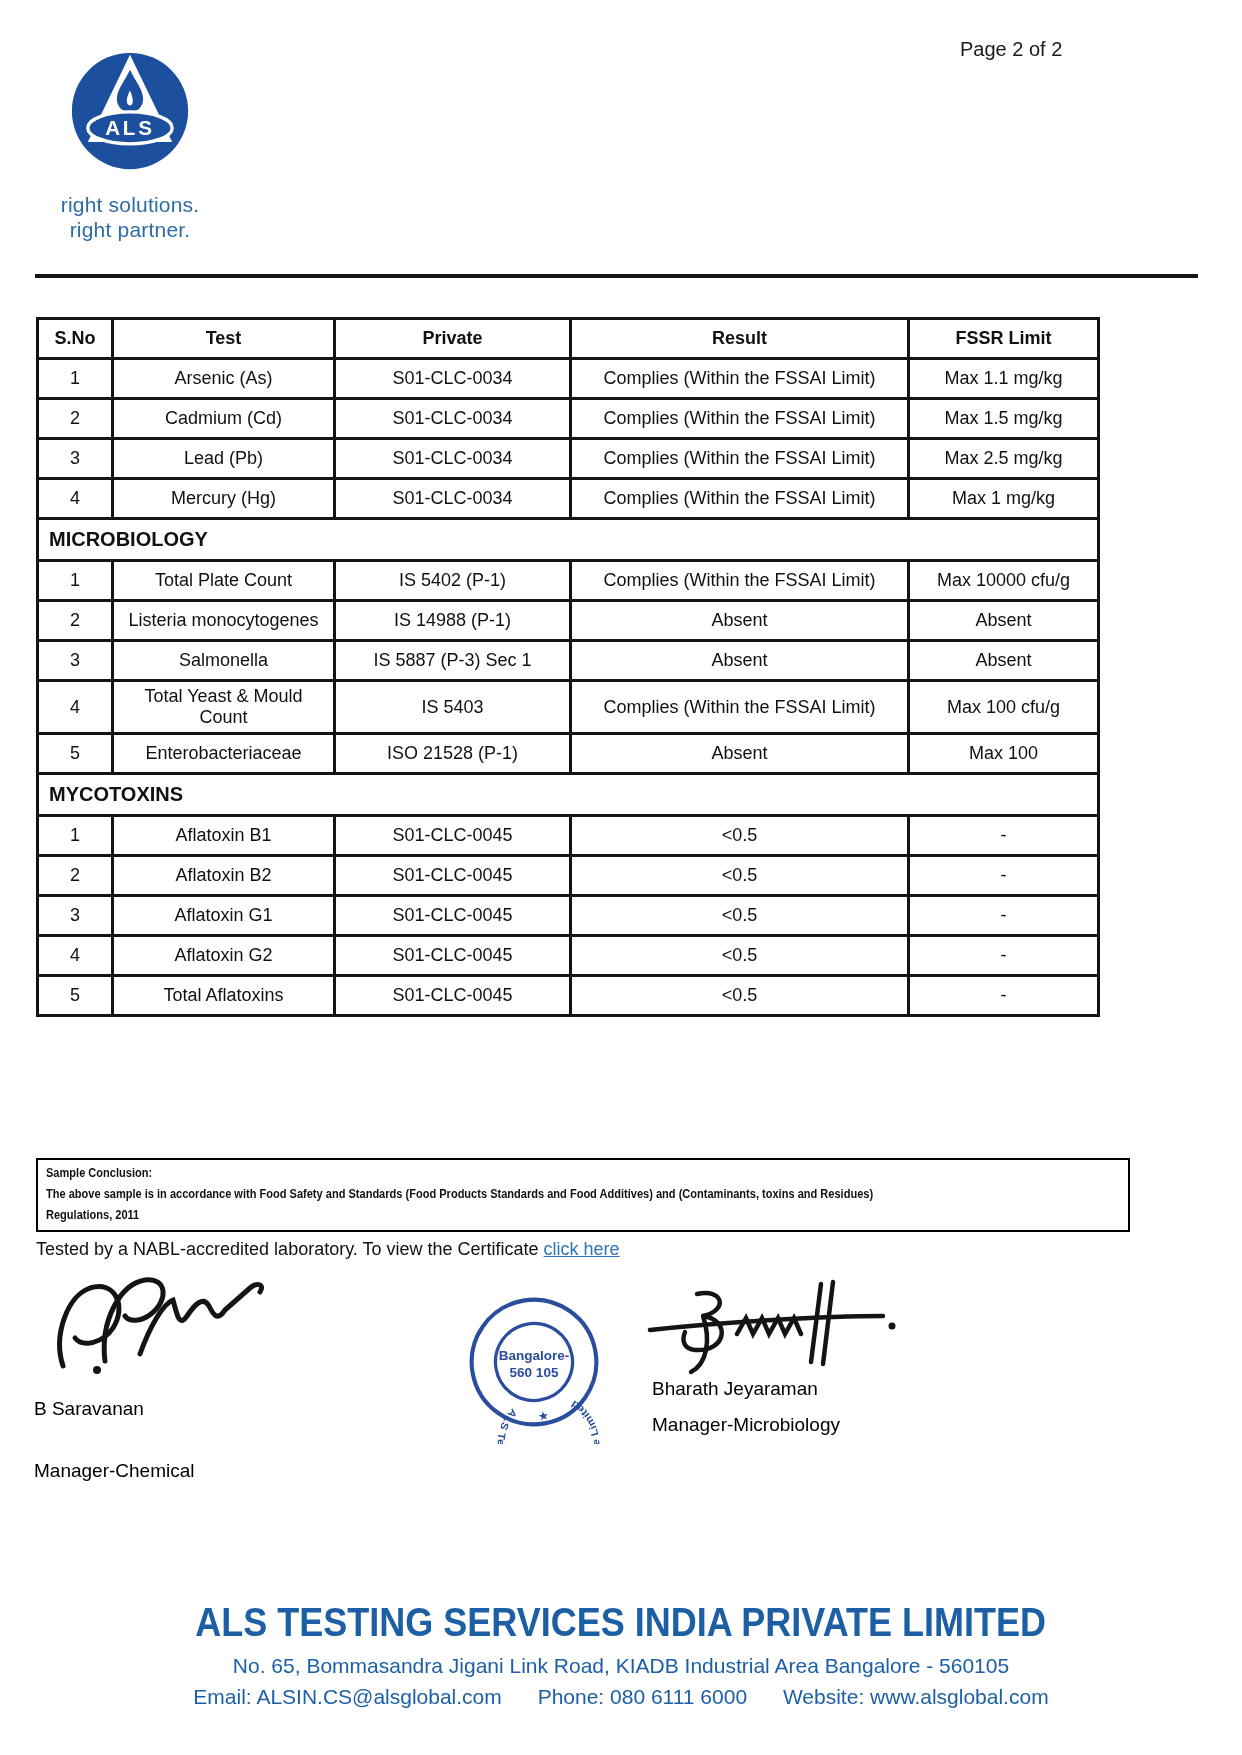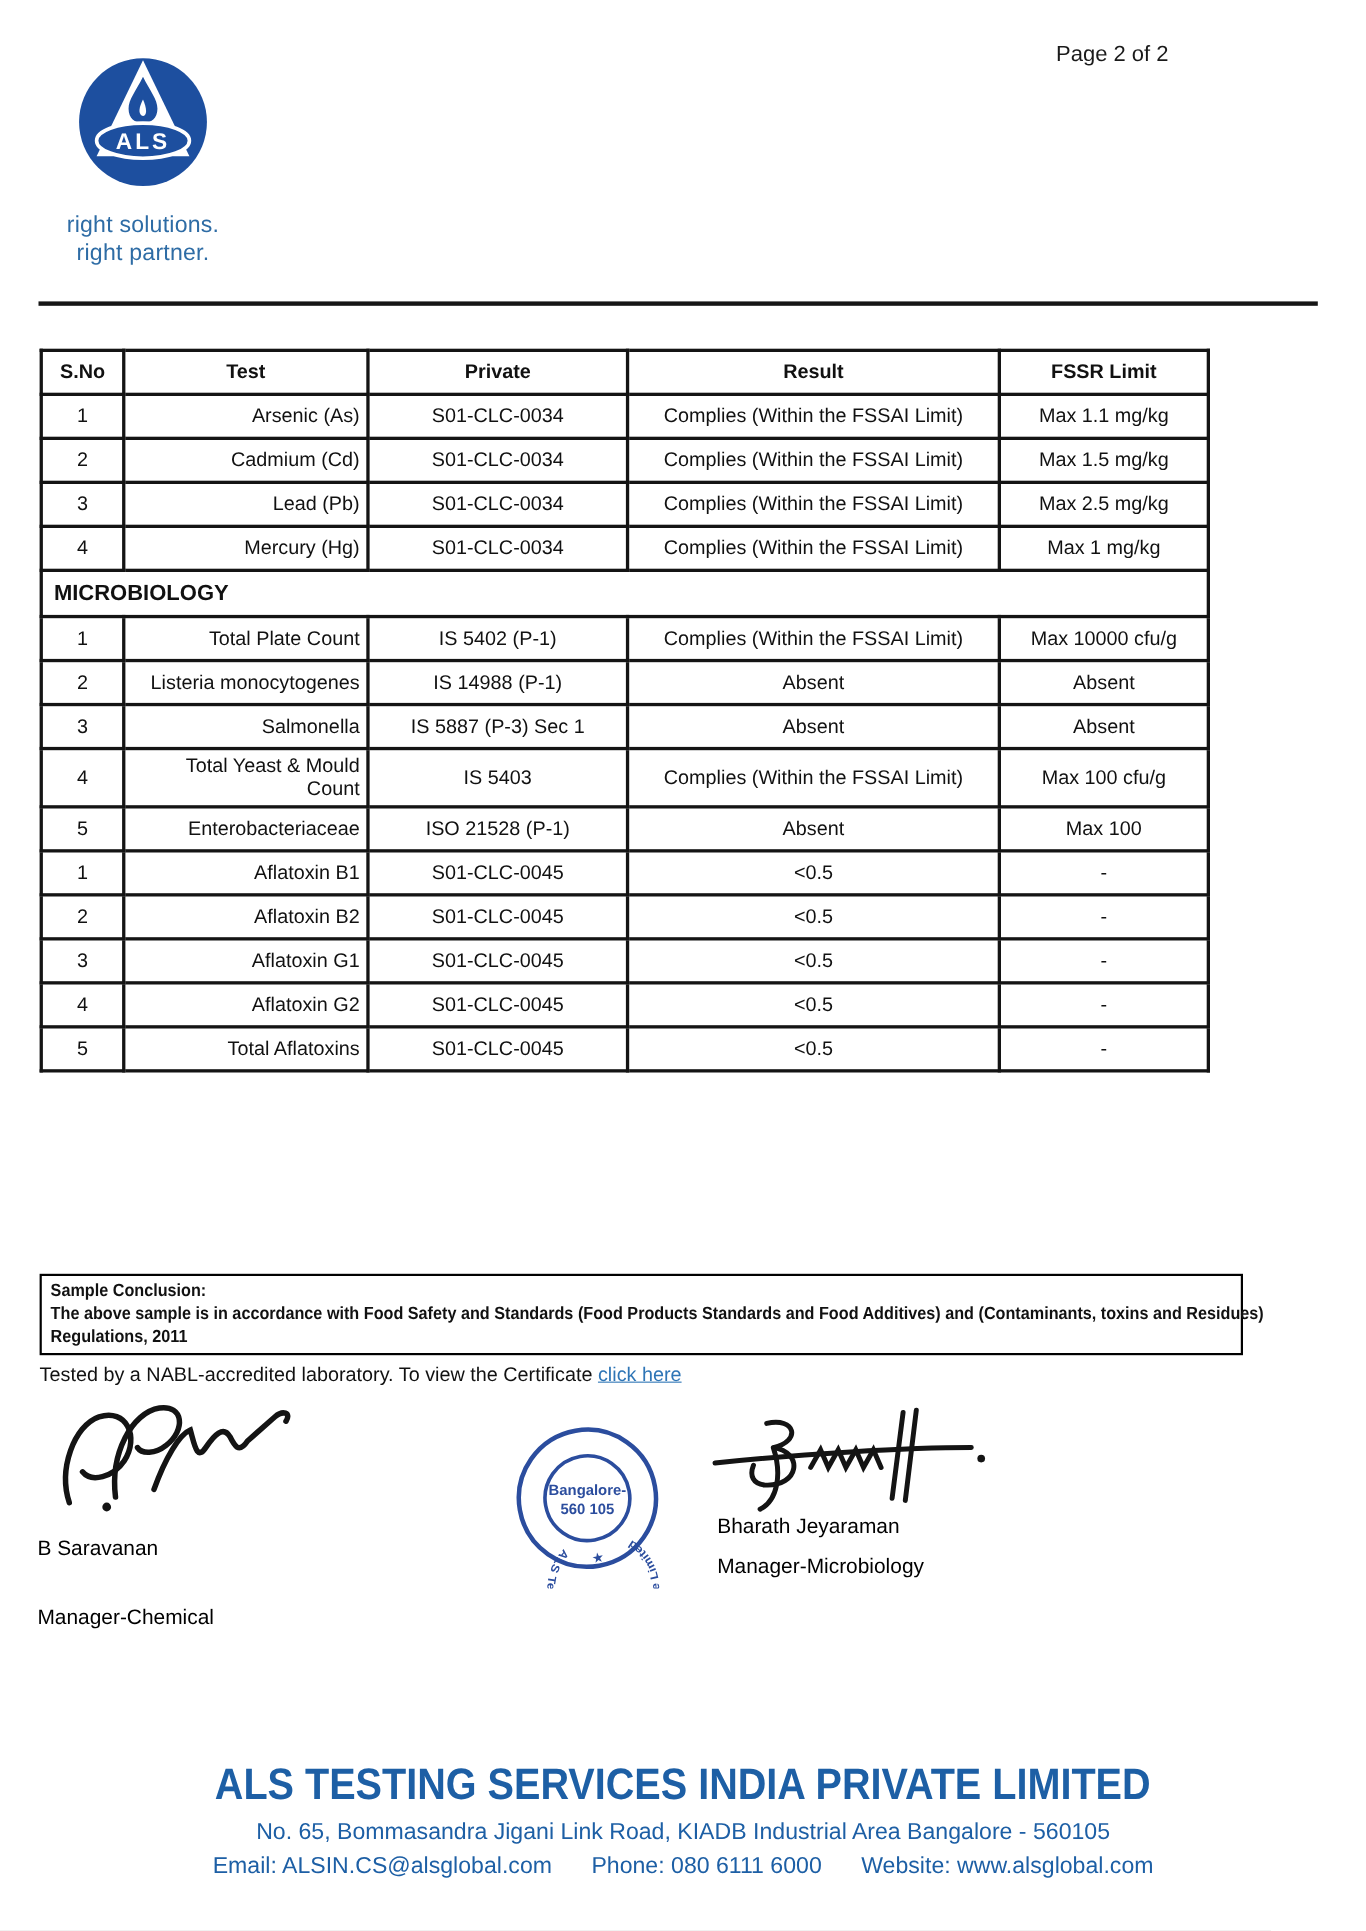--- a/index.html
+++ b/index.html
@@ -24,30 +24,30 @@
   
   .results {
     position:absolute; left:36px; top:317px; width:1061px;
     border-collapse:collapse; table-layout:fixed;
     border:3px solid #141414;
     font-size:18px;
   }
   .results th, .results td { border:3px solid #141414; padding:4px 6px; }
   .results th { height:40px; font-size:18px; font-weight:bold; text-align:center; }
   .results td { height:40px; text-align:center; line-height:21px; }
-  .results td.col-test { text-align:right; }
+  .results td.col-test { text-align:center; }
   .results td.section-title {
     text-align:left; font-weight:bold; font-size:20px; padding-left:10px; height:42px;
   }
 
   
   .conclusion-box {
     position:absolute; left:36px; top:1158px; width:1094px;
     border:2.5px solid #000; padding:3px 8px 4px 8px;
-    font-size:16px; font-weight:bold; line-height:21px;
+    font-size:12px; font-weight:bold; line-height:21px;
   }
   .condensed { display:inline-block; transform:scaleX(0.92); transform-origin:0 50%; white-space:nowrap; }
   .nabl-line { position:absolute; left:36px; top:1239px; font-size:18px; }
   .nabl-line a { color:#2e75b6; text-decoration:underline; cursor:pointer; }
 
   
   .sig-left  { position:absolute; left:45px;  top:1266px; }
   .sig-right { position:absolute; left:645px; top:1276px; }
   .stamp     { position:absolute; left:452px; top:1280px; }
   .sig-name  { position:absolute; font-size:19px; color:#000000; }
@@ -163,20 +163,23 @@
           <td class="col-result">Complies (Within the FSSAI Limit)</td>
           <td class="col-limit">Max 100 cfu/g</td>
         </tr>
         <tr>
           <td class="col-sno">5</td>
           <td class="col-test">Enterobacteriaceae</td>
           <td class="col-method">ISO 21528 (P-1)</td>
           <td class="col-result">Absent</td>
           <td class="col-limit">Max 100</td>
         </tr>
+        <tr class="row-section">
+          <td class="section-title" colspan="5">MYCOTOXINS</td>
+        </tr>
         <tr>
           <td class="col-sno">1</td>
           <td class="col-test">Aflatoxin B1</td>
           <td class="col-method">S01-CLC-0045</td>
           <td class="col-result">&lt;0.5</td>
           <td class="col-limit">-</td>
         </tr>
         <tr>
           <td class="col-sno">2</td>
           <td class="col-test">Aflatoxin B2</td>

